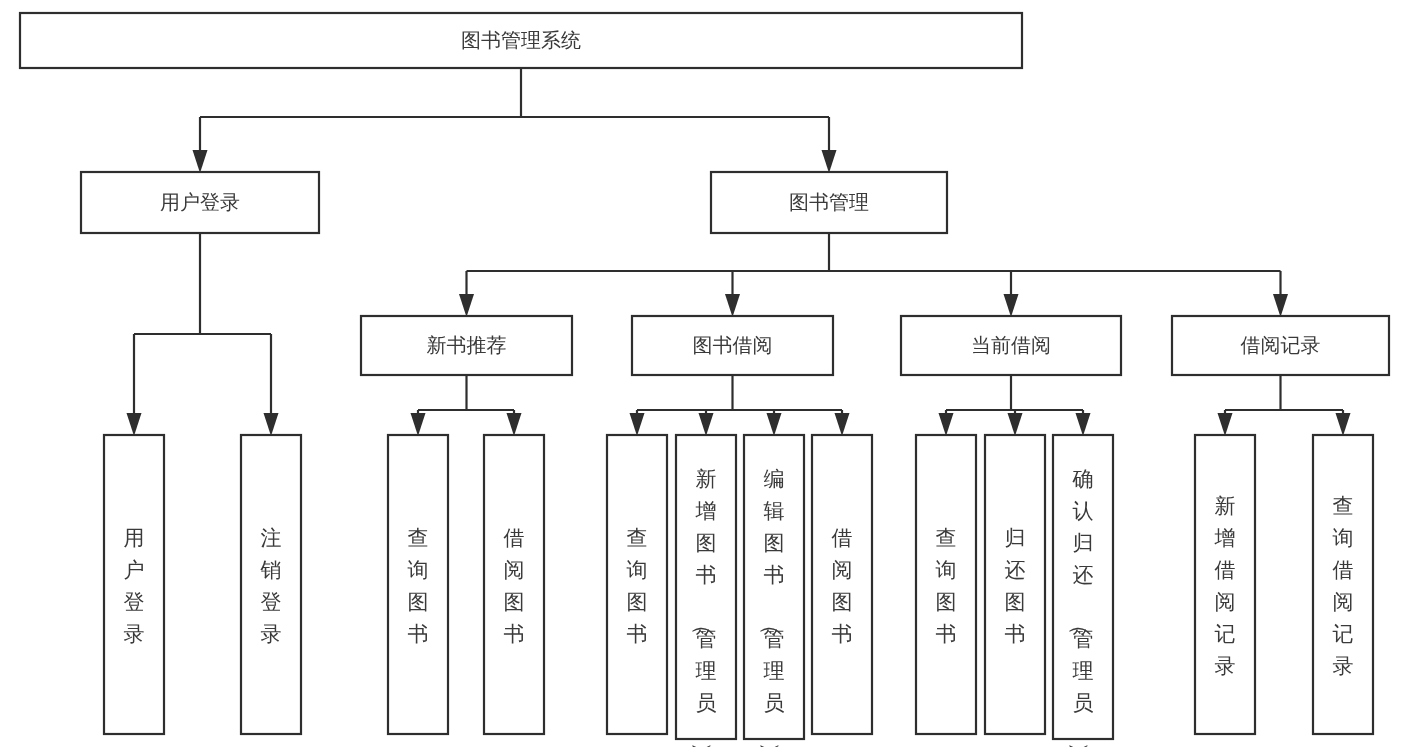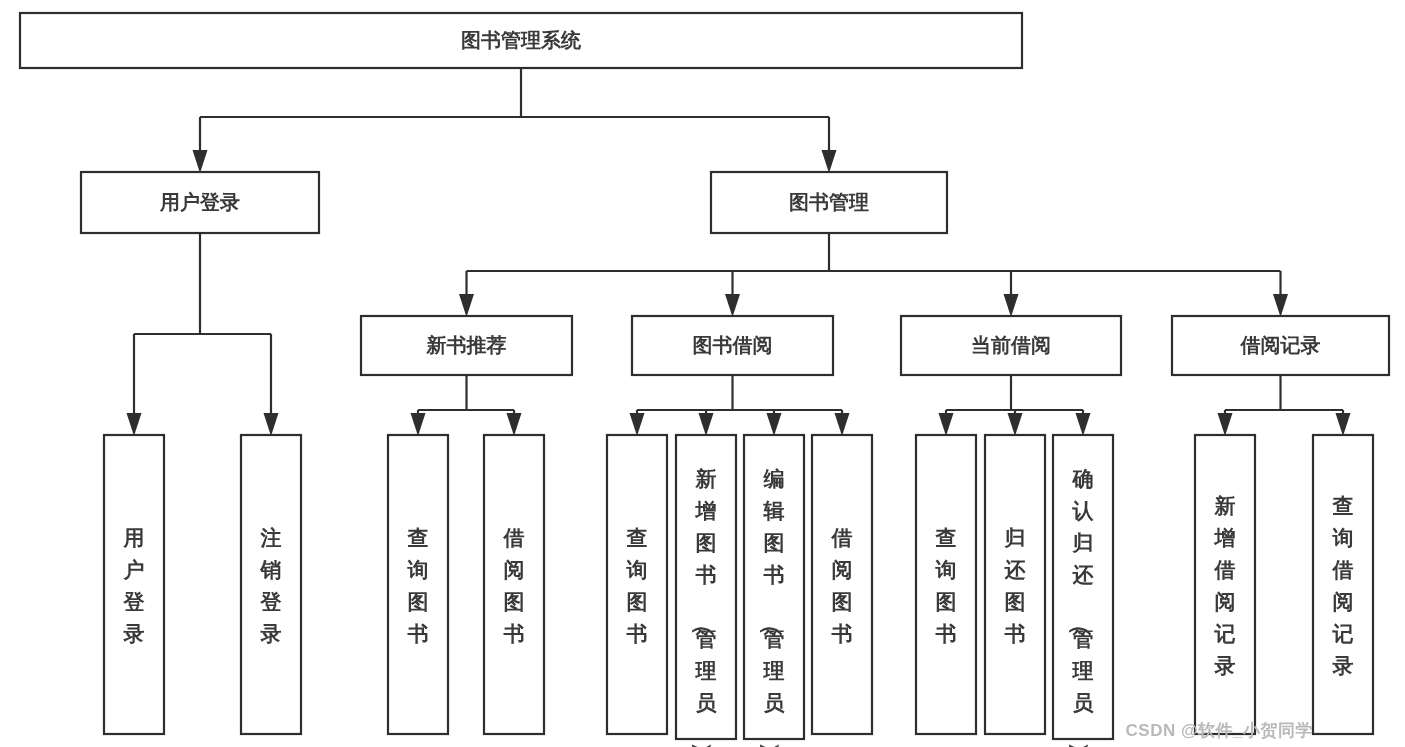--- a/index.html
+++ b/index.html
@@ -11,21 +11,20 @@
     width: 1405px;
     height: 747px;
     font-family: "Liberation Sans", "DejaVu Sans", sans-serif;
     overflow: hidden;
     position: relative;
   }
   #diagram-root {
     position: relative;
     width: 1322px;
     height: 747px;
-    font-weight: bold;
   }
   svg.diagram-canvas {
     position: absolute;
     top: 0;
     left: 0;
     width: 1405px;
     height: 747px;
     display: block;
   }
   .node-box {
@@ -217,14 +216,13 @@
         <g>
           <rect x="1195" y="435" width="60" height="299" class="node-box"></rect>
           <text x="1225" y="513.46" class="node-label-v"><tspan x="1225" dy="0">新</tspan><tspan x="1225" dy="32">增</tspan><tspan x="1225" dy="32">借</tspan><tspan x="1225" dy="32">阅</tspan><tspan x="1225" dy="32">记</tspan><tspan x="1225" dy="32">录</tspan></text>
         </g>
         <g>
           <rect x="1313" y="435" width="60" height="299" class="node-box"></rect>
           <text x="1343" y="513.46" class="node-label-v"><tspan x="1343" dy="0">查</tspan><tspan x="1343" dy="32">询</tspan><tspan x="1343" dy="32">借</tspan><tspan x="1343" dy="32">阅</tspan><tspan x="1343" dy="32">记</tspan><tspan x="1343" dy="32">录</tspan></text>
         </g>
       </g>
   </svg>
-  <div class="watermark">CSDN @软件_小贺同学</div>
 </div>
 
 </body></html>

